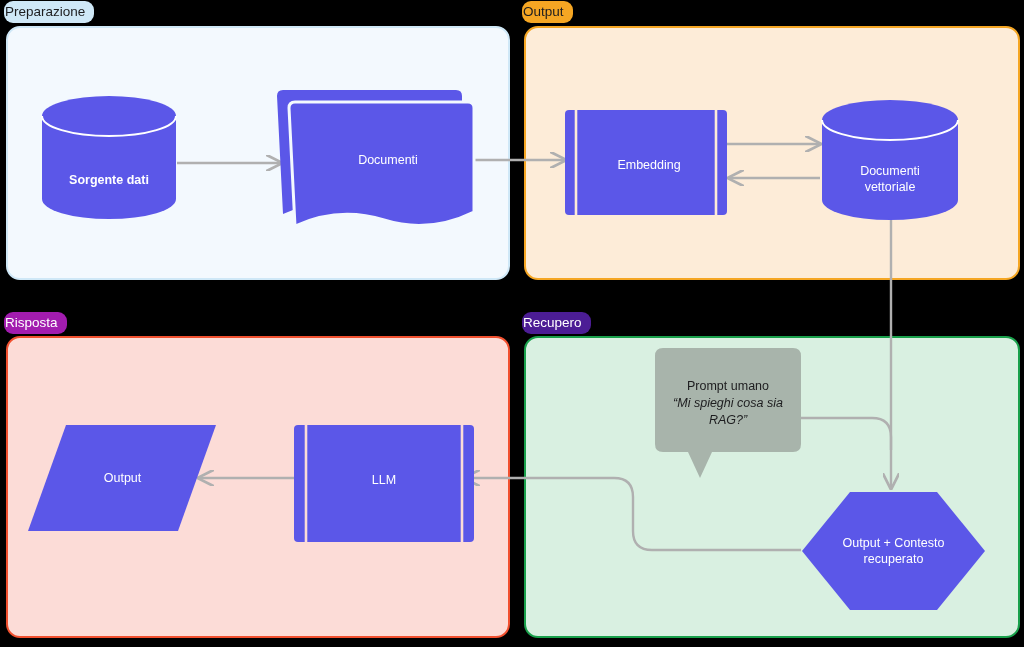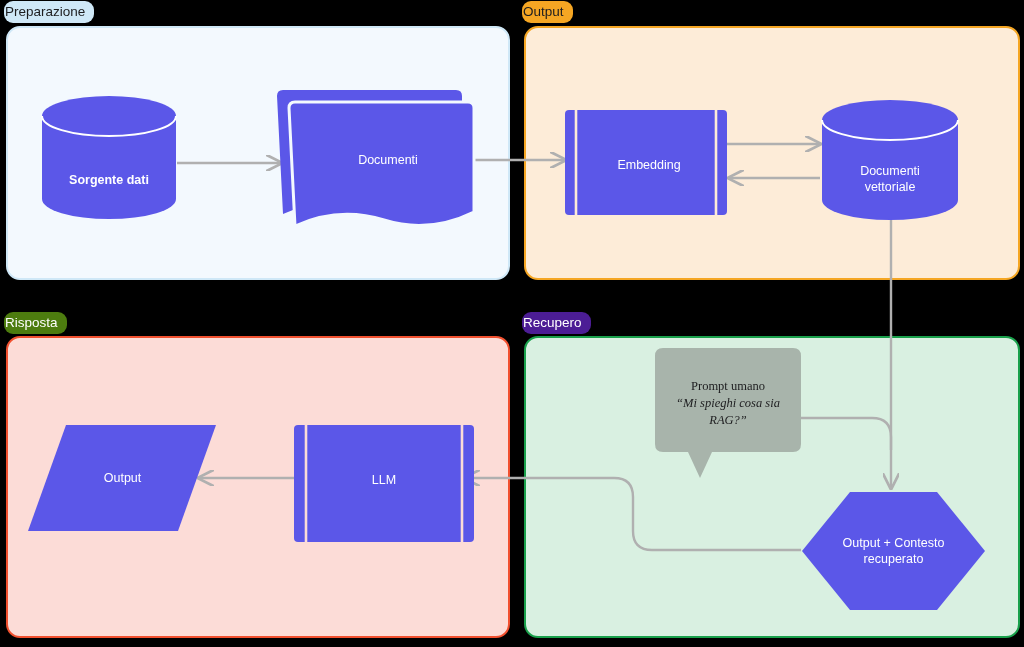--- a/index.html
+++ b/index.html
@@ -9,29 +9,29 @@
   .panel{position:absolute;border-radius:14px;box-sizing:border-box;}
   .panel-prep{left:6px;top:26px;width:504px;height:254px;background:#f3f9fe;border:2px solid #cfe8f7;}
   .panel-storage{left:524px;top:26px;width:496px;height:254px;background:#fdecd8;border:2px solid #f5a623;}
   .panel-risposta{left:6px;top:336px;width:504px;height:302px;background:#fcdcd7;border:2px solid #f1502f;}
   .panel-recupero{left:524px;top:336px;width:496px;height:302px;background:#d9f0e1;border:2px solid #19a04b;}
 
   .badge{position:absolute;z-index:6;border-radius:9px;padding:2px 9px 3px 1px;
          font-size:13.5px;line-height:17px;white-space:nowrap;}
   .badge-prep{left:4px;top:1px;background:#cfe8f7;color:#1d1d1f;}
   .badge-storage{left:522px;top:1px;background:#f5a623;color:#1d1d1f;}
-  .badge-risposta{left:4px;top:312px;background:#4d7c0f;color:#ffffff;}
+  .badge-risposta{left:4px;top:312px;background:#a21caf;color:#ffffff;}
   .badge-recupero{left:522px;top:312px;background:#4c1d95;color:#ffffff;}
 
   .svg-layer{position:absolute;left:0;top:0;width:1024px;height:647px;pointer-events:none;}
 
   .node-label{position:absolute;z-index:5;color:#ffffff;font-size:12.5px;line-height:16px;
               text-align:center;white-space:pre-line;}
   .bubble-label{position:absolute;z-index:5;color:#1d1d1f;font-size:12.5px;line-height:17px;
-                text-align:center;font-family:Liberation Serif, serif;}
+                text-align:center;}
   .bubble-label .q{font-style:italic;display:block;}
 </style>
 </head>
 <body>
 
 <div id="stage">
 
   <div class="panel panel-prep"></div>
   <div class="panel panel-storage"></div>
   <div class="panel panel-risposta"></div>

